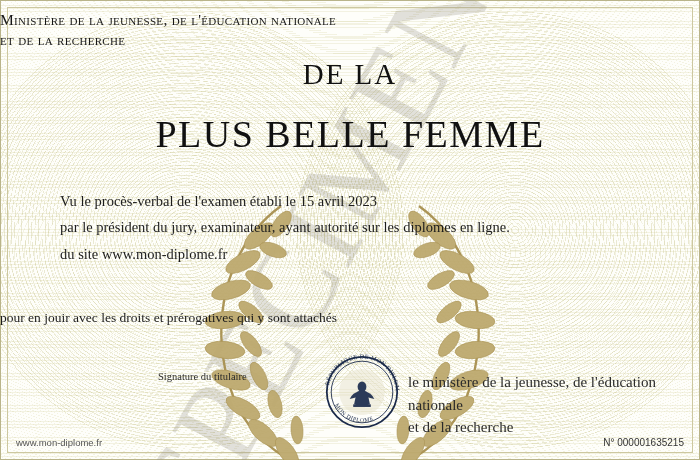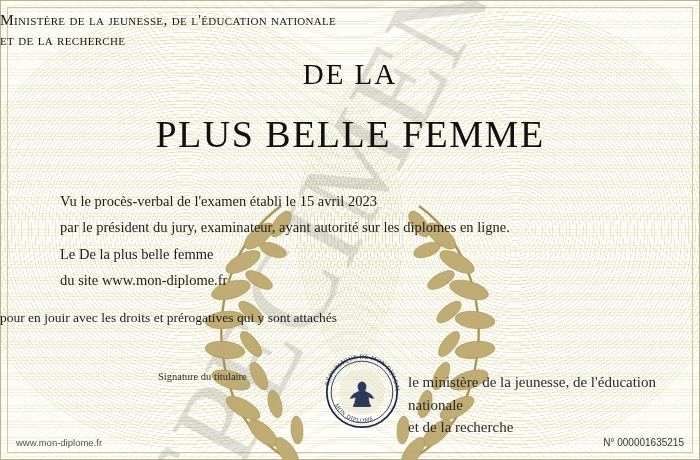--- a/index.html
+++ b/index.html
@@ -263,21 +263,20 @@
     <div>Ministère de la jeunesse, de l'éducation nationale</div>
     <div>et de la recherche</div>
   </div>
 
   <div class="title title-1">DE LA</div>
   <div class="title title-2">PLUS BELLE FEMME</div>
 
   <div class="body-block">
     <div>Vu le procès-verbal de l'examen établi le 15 avril 2023</div>
     <div>par le président du jury, examinateur, ayant autorité sur les diplomes en ligne.</div>
-    <div>Le De la plus belle femme</div>
     <div>du site www.mon-diplome.fr</div>
   </div>
 
   <div class="enjoy-line">pour en jouir avec les droits et prérogatives qui y sont attachés</div>
 
   <div class="sig-left">Signature du titulaire</div>
 
   <div class="sig-right">
     <div>le ministère de la jeunesse, de l'éducation nationale</div>
     <div>et de la recherche</div>

